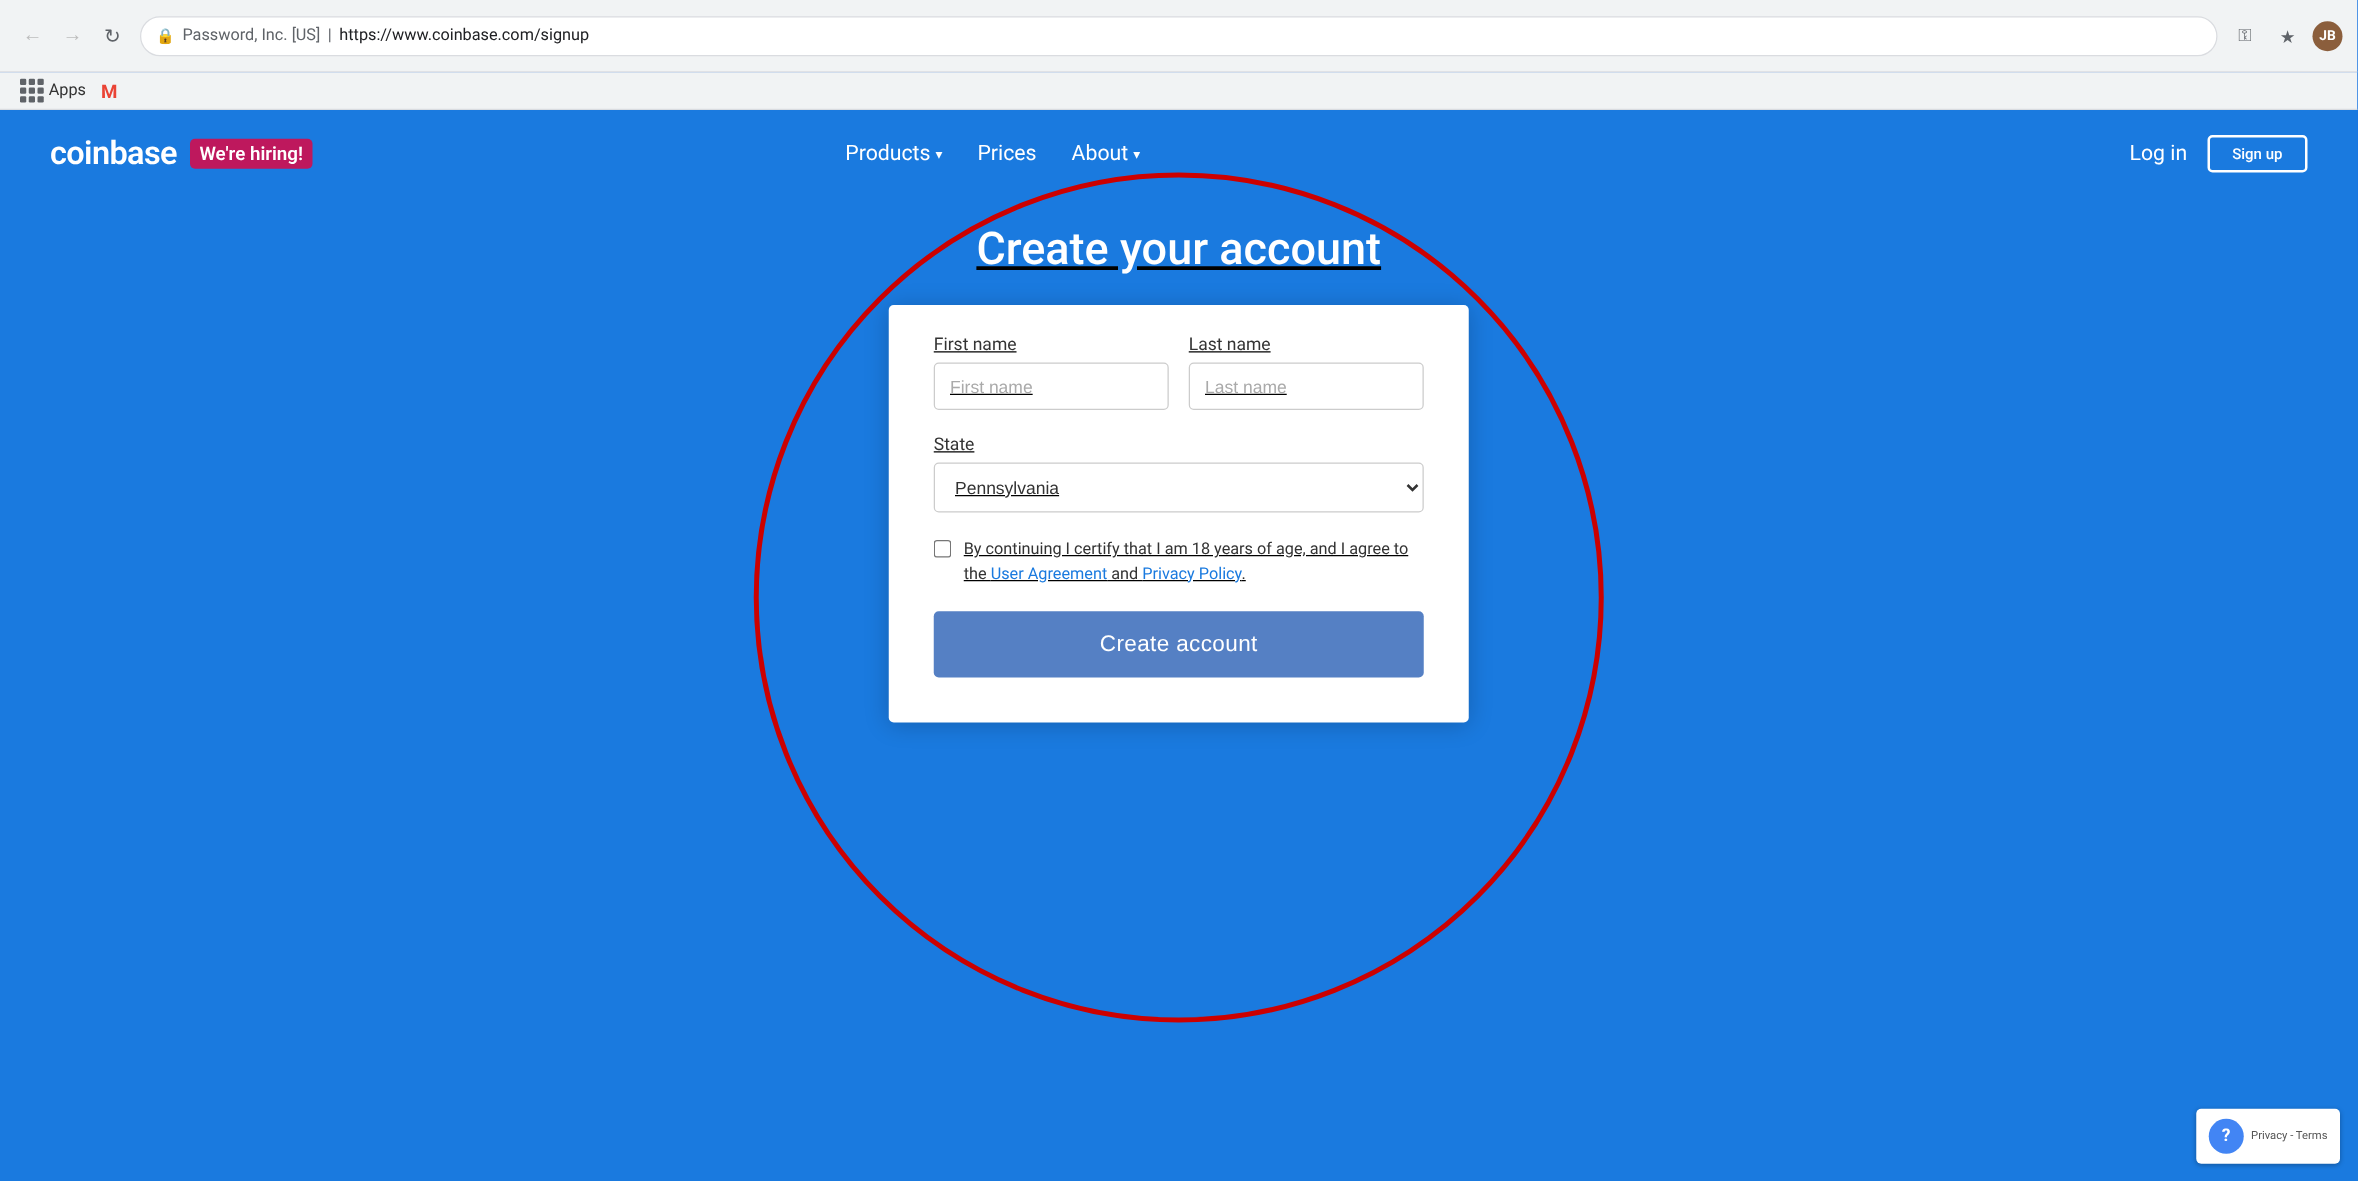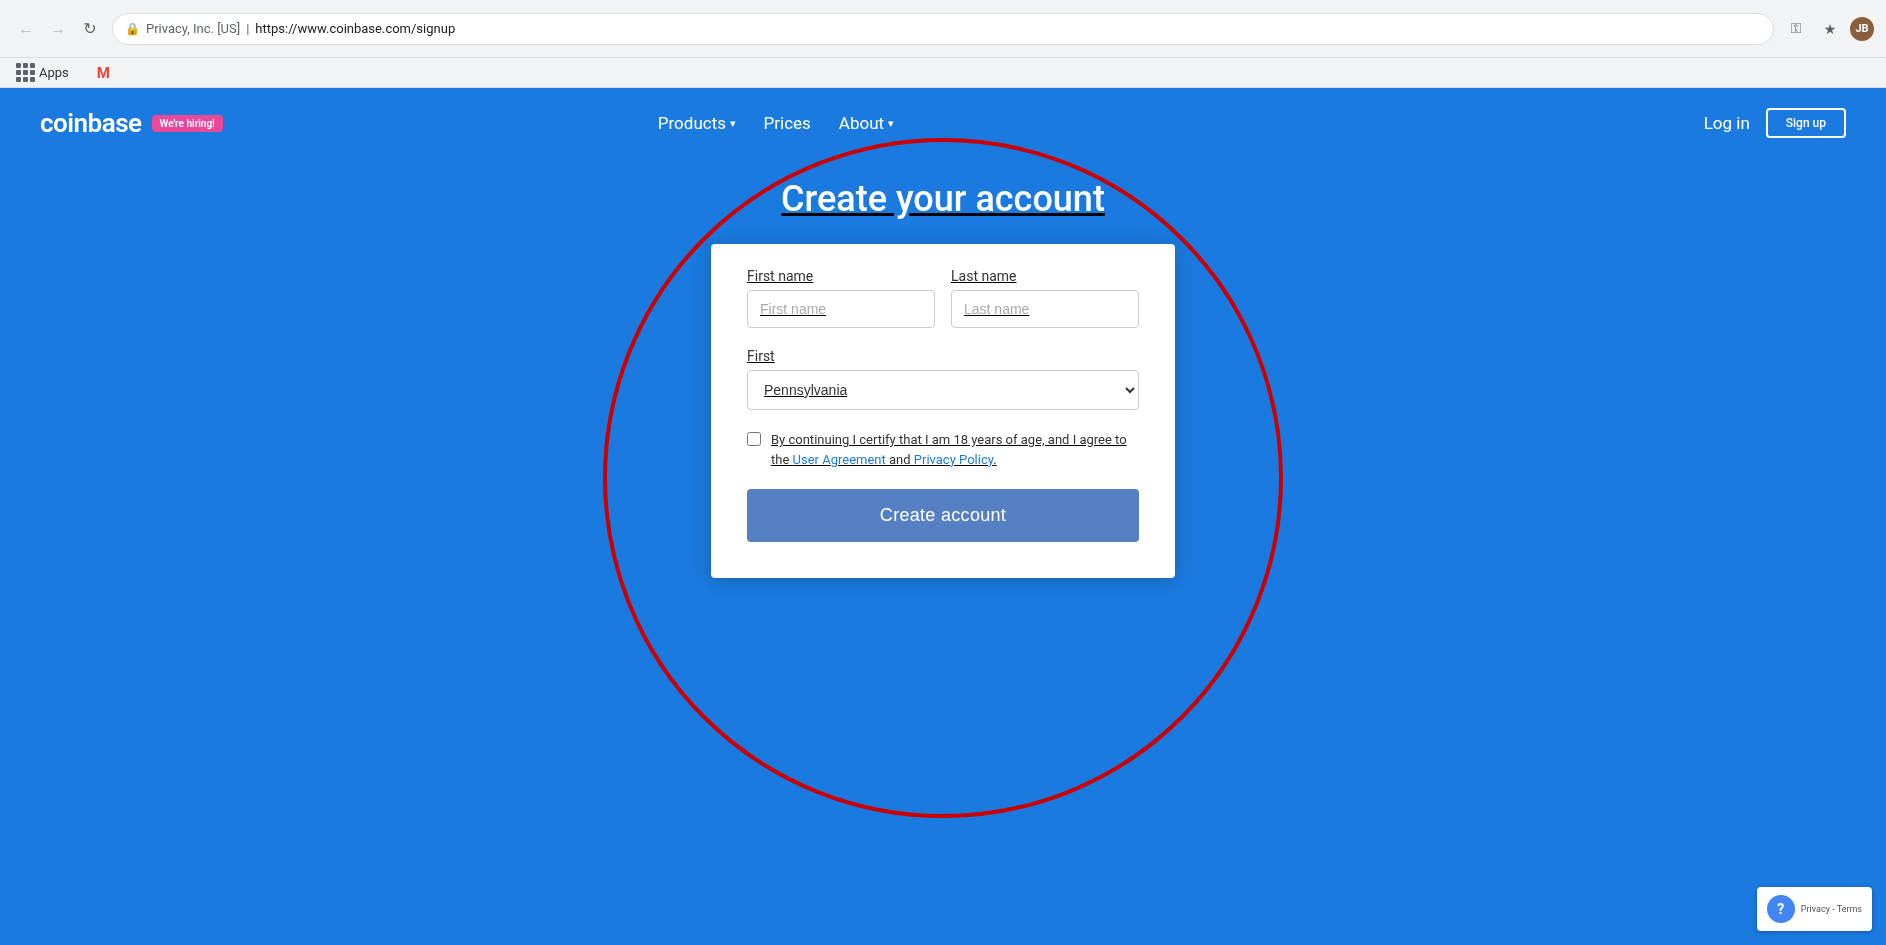--- a/index.html
+++ b/index.html
@@ -142,23 +142,23 @@
       align-items: center;
       gap: 10px;
     }
     .brand-name {
       color: white;
       font-size: 26px;
       font-weight: 600;
       letter-spacing: -0.5px;
     }
     .hiring-badge {
-      background: #ec4899;
-      color: white;
-      font-size: 10px;
+      background: #be185d;
+      color: white;
+      font-size: 15px;
       font-weight: 600;
       padding: 3px 8px;
       border-radius: 4px;
     }
     .navbar-nav {
       display: flex;
       align-items: center;
       gap: 28px;
       margin-left: auto;
       margin-right: auto;
@@ -350,32 +350,32 @@
 <body>
 
 <div class="browser-chrome">
   <div class="browser-nav-buttons">
     <button class="nav-btn disabled">←</button>
     <button class="nav-btn disabled">→</button>
     <button class="nav-btn">↻</button>
   </div>
   <div class="address-bar">
     <span class="lock-icon">🔒</span>
-    <span class="url-gray">Privacy, Inc. [US]</span>
+    <span class="url-gray">Password, Inc. [US]</span>
     <span class="url-gray">|</span>
     <span class="url-text">https://www.coinbase.com/signup</span>
   </div>
   <div class="browser-right-icons">
     <button class="browser-icon-btn">⚿</button>
     <button class="browser-icon-btn">★</button>
     <div class="avatar">JB</div>
   </div>
 </div>
 
-<div style="background:#f1f3f4; height:30px; display:flex; align-items:center; padding:0 12px; gap:28px; border-bottom:1px solid #dadce0;">
+<div style="background:#f1f3f4; height:30px; display:flex; align-items:center; padding:0 12px; gap:12px; border-bottom:1px solid #dadce0;">
   <div class="apps-label">
     <div class="apps-icon">
       <span></span>
         <span></span>
         <span></span>
       <span></span>
         <span></span>
         <span></span>
       <span></span>
         <span></span>
@@ -431,21 +431,21 @@
           <input type="text" class="form-input" placeholder="Last name" style="">
         </div>
       </div>
 
       
 
       
 
       
       <div class="form-group">
-        <label class="form-label">First</label>
+        <label class="form-label">State</label>
         <select class="state-select">
           <option value="Pennsylvania" selected="">Pennsylvania</option>
           <option value="Alabama">Alabama</option>
           <option value="Alaska">Alaska</option>
           <option value="Arizona">Arizona</option>
           <option value="California">California</option>
           <option value="Colorado">Colorado</option>
           <option value="New York">New York</option>
           <option value="Texas">Texas</option>
         </select>

